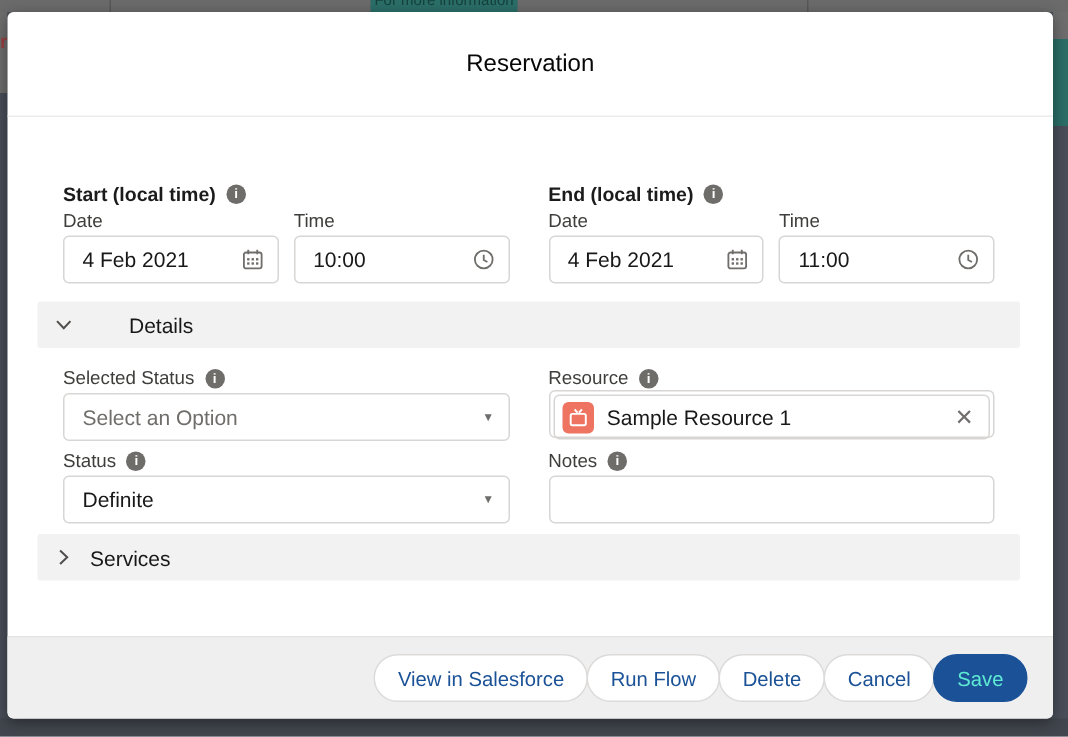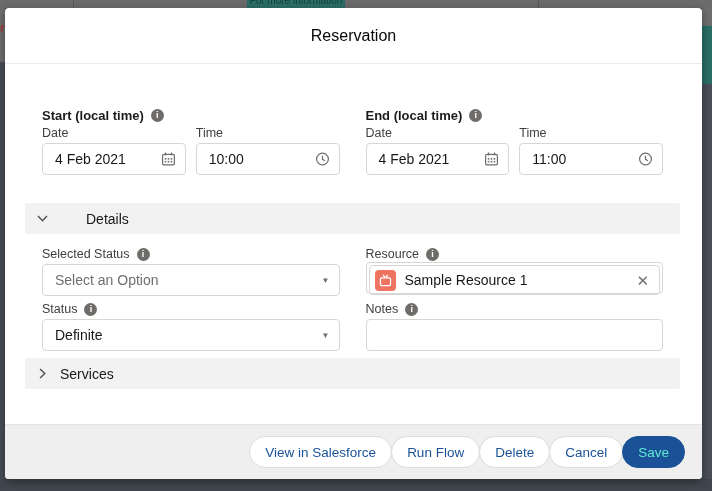--- a/index.html
+++ b/index.html
@@ -28,21 +28,21 @@
   .bg-right .rt2 { position:absolute; top:18px; left:0; width:10px; height:58px; background:#2b6e68; }
   .bg-bottom { position:absolute; top:479px; left:0; width:712px; height:12px; background:#42474f; }
 
   
   .modal {
     position:absolute; left:5px; top:8px; width:697px; height:471px;
     background:#fff; border-radius:4px;
     box-shadow:0 3px 10px rgba(0,0,0,0.4);
   }
   .modal-header {
-    height:56px; border-bottom:1px solid #ececec;
+    height:70px; border-bottom:1px solid #ececec;
     display:flex; align-items:center; justify-content:center;
   }
   .modal-title { font-size:16px; color:#080707; }
 
   .modal-body { padding:44px 22px 0 20px; }
   .form-rows { padding:0 17px; }
   .grid2 { display:grid; grid-template-columns:1fr 1fr; column-gap:26px; }
 
   .group-label {
     display:flex; align-items:center; gap:7px;
@@ -70,21 +70,21 @@
   }
   .input-box .trail { position:absolute; right:9px; top:50%; transform:translateY(-50%); display:flex; color:#706e6b; }
   .placeholder { color:#706e6b; }
   .dd-arrow { font-size:8px; color:#706e6b; }
 
   .section-bar {
     background:#f3f2f2; border-radius:2px; height:31px;
     display:flex; align-items:center; gap:11px; padding:0 11px;
     font-size:14px; color:#181818; cursor:pointer;
   }
-  .section-details { margin:28px 0 13px 0;gap:37px; }
+  .section-details { margin:12px 0 13px 0;gap:37px; }
   .section-services { margin-top:7px; }
 
   .lookup-outer {
     border:1px solid #d8d6d4; border-radius:4px; padding:2px; height:32px;
     margin-top:-2px;
   }
   .lookup-inner {
     border:1px solid #d8d6d4; border-radius:4px; height:30px;
     display:flex; align-items:center; gap:9px; padding:0 10px 0 5px;
     font-size:14px; color:#181818;

